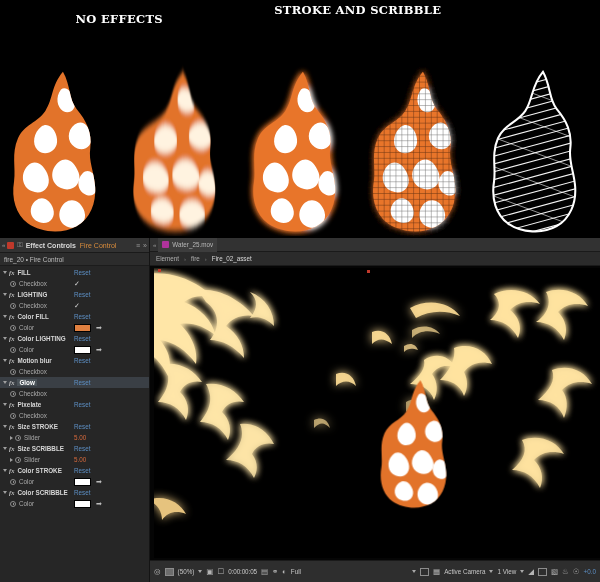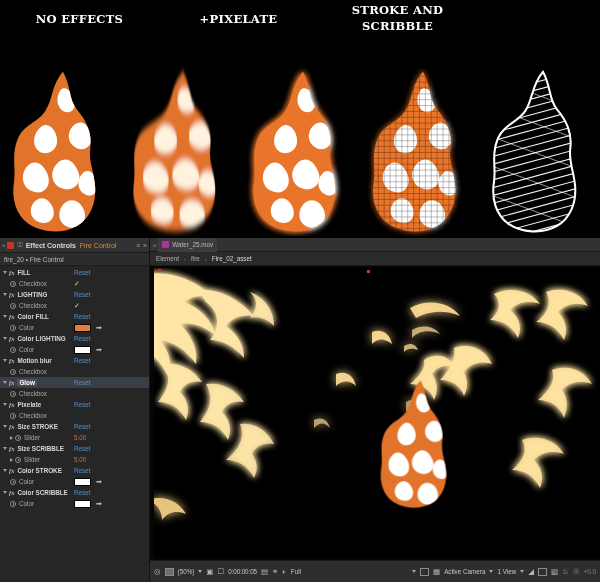--- a/index.html
+++ b/index.html
@@ -257,21 +257,20 @@
   .val-plus { color: #5d8fc4; }
   .tool-grow { flex: 1; }
 </style>
 </head>
 <body>
 
 <div class="showcase">
 
   <div class="labels">
     <div class="label-cell">NO EFFECTS</div>
-    <div class="label-cell">+PIXELATE</div>
     <div class="label-cell two-line">STROKE AND SCRIBBLE</div>
   </div>
 
   <div class="flames">
 
     <svg width="0" height="0" style="position:absolute" aria-hidden="true">
       <defs>
         <path id="flameOuter" d="M62 8 C50 22 52 36 44 48 C36 60 22 62 16 76
           C9 92 14 106 12 120 C9 138 14 154 26 163 C40 173 62 174 76 166
           C90 158 96 142 95 126 C94 110 88 100 90 86 C92 70 86 58 76 46

